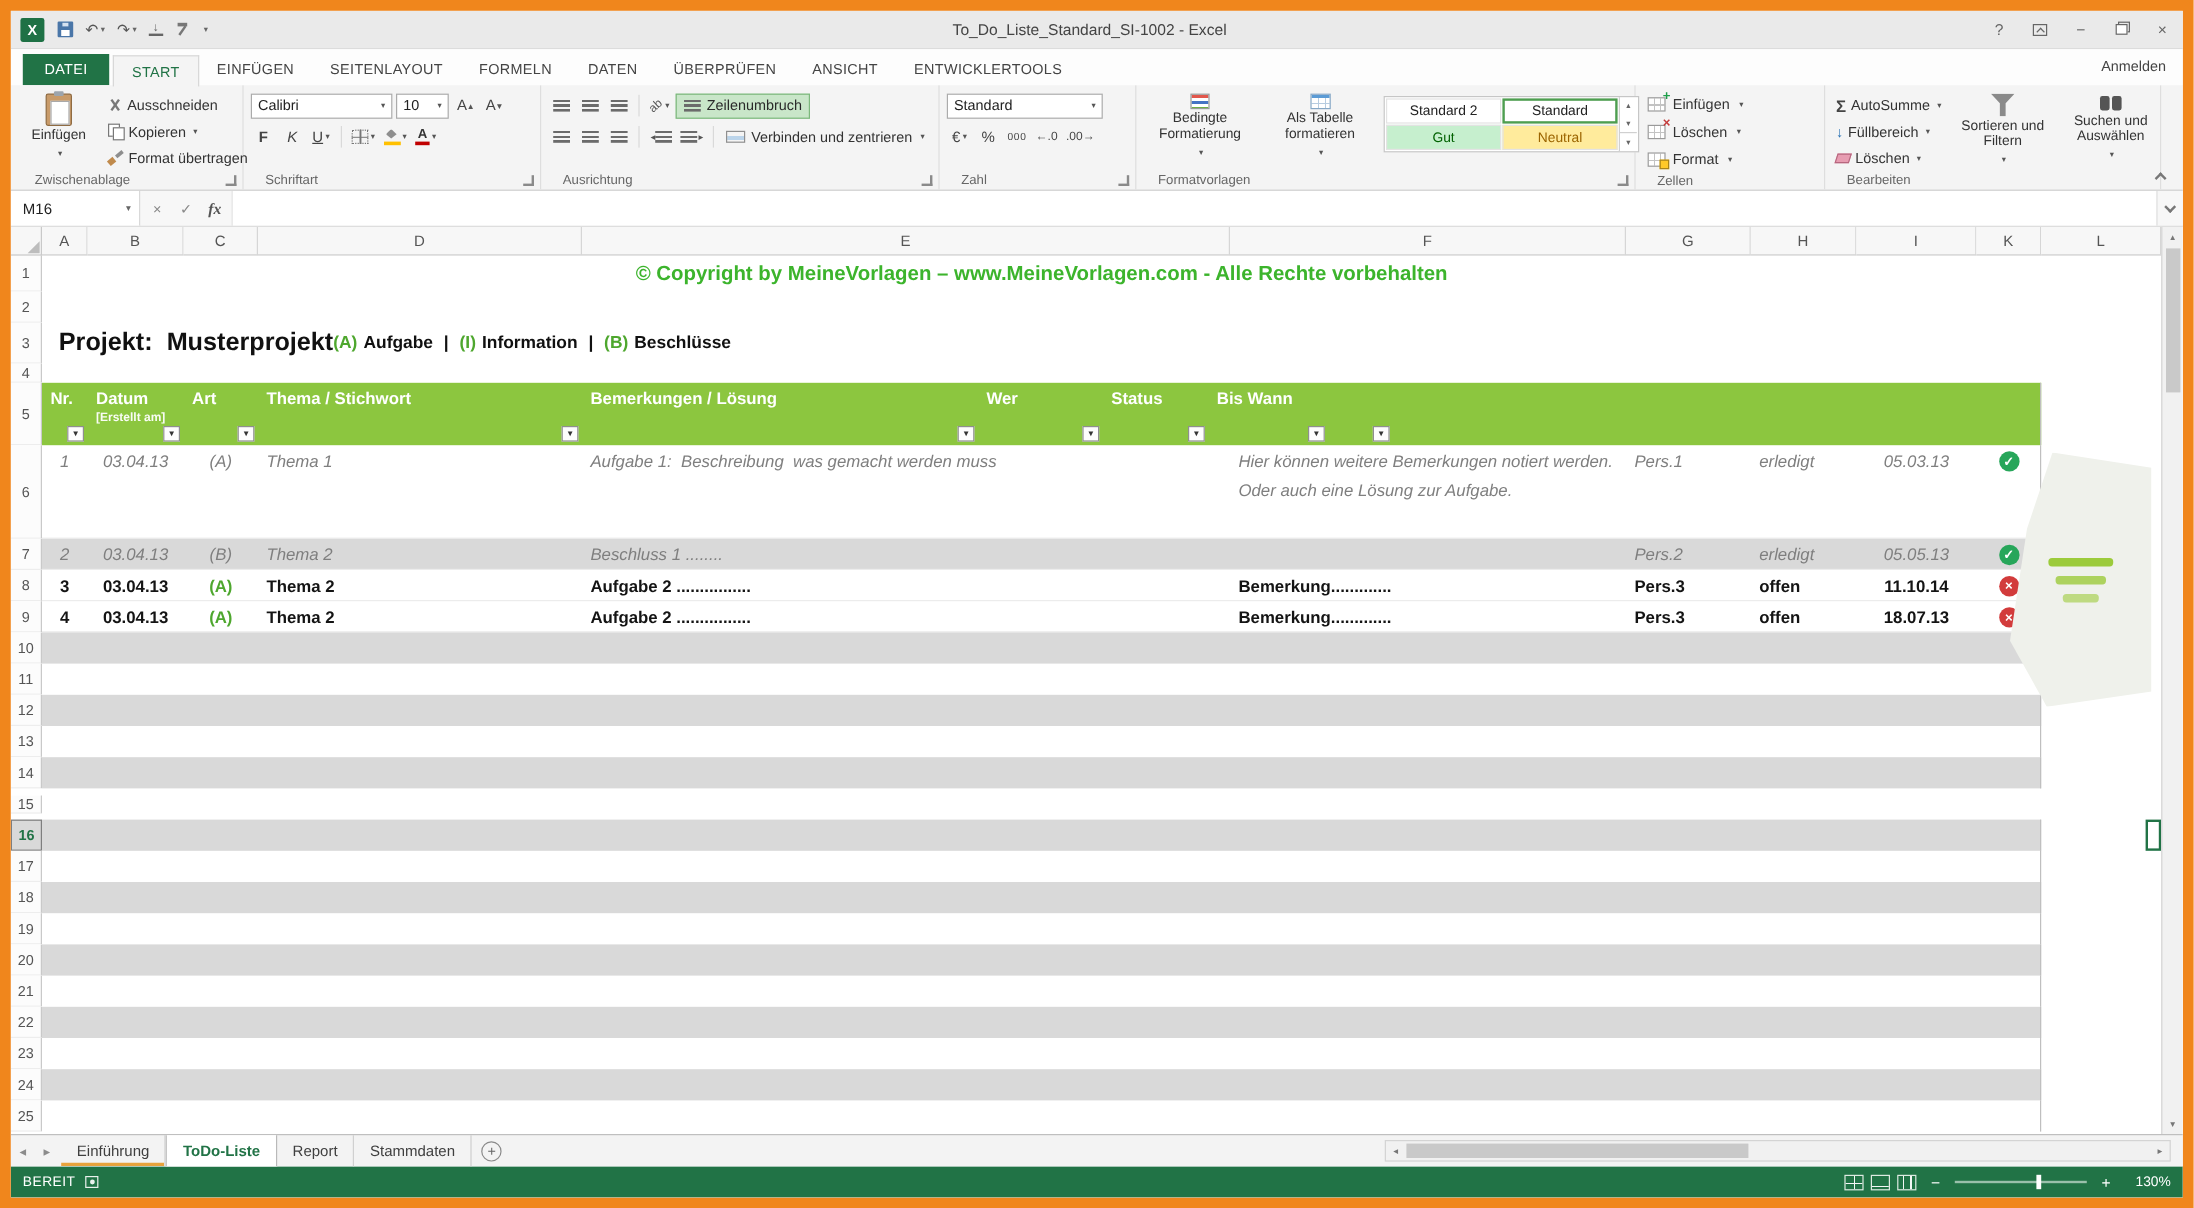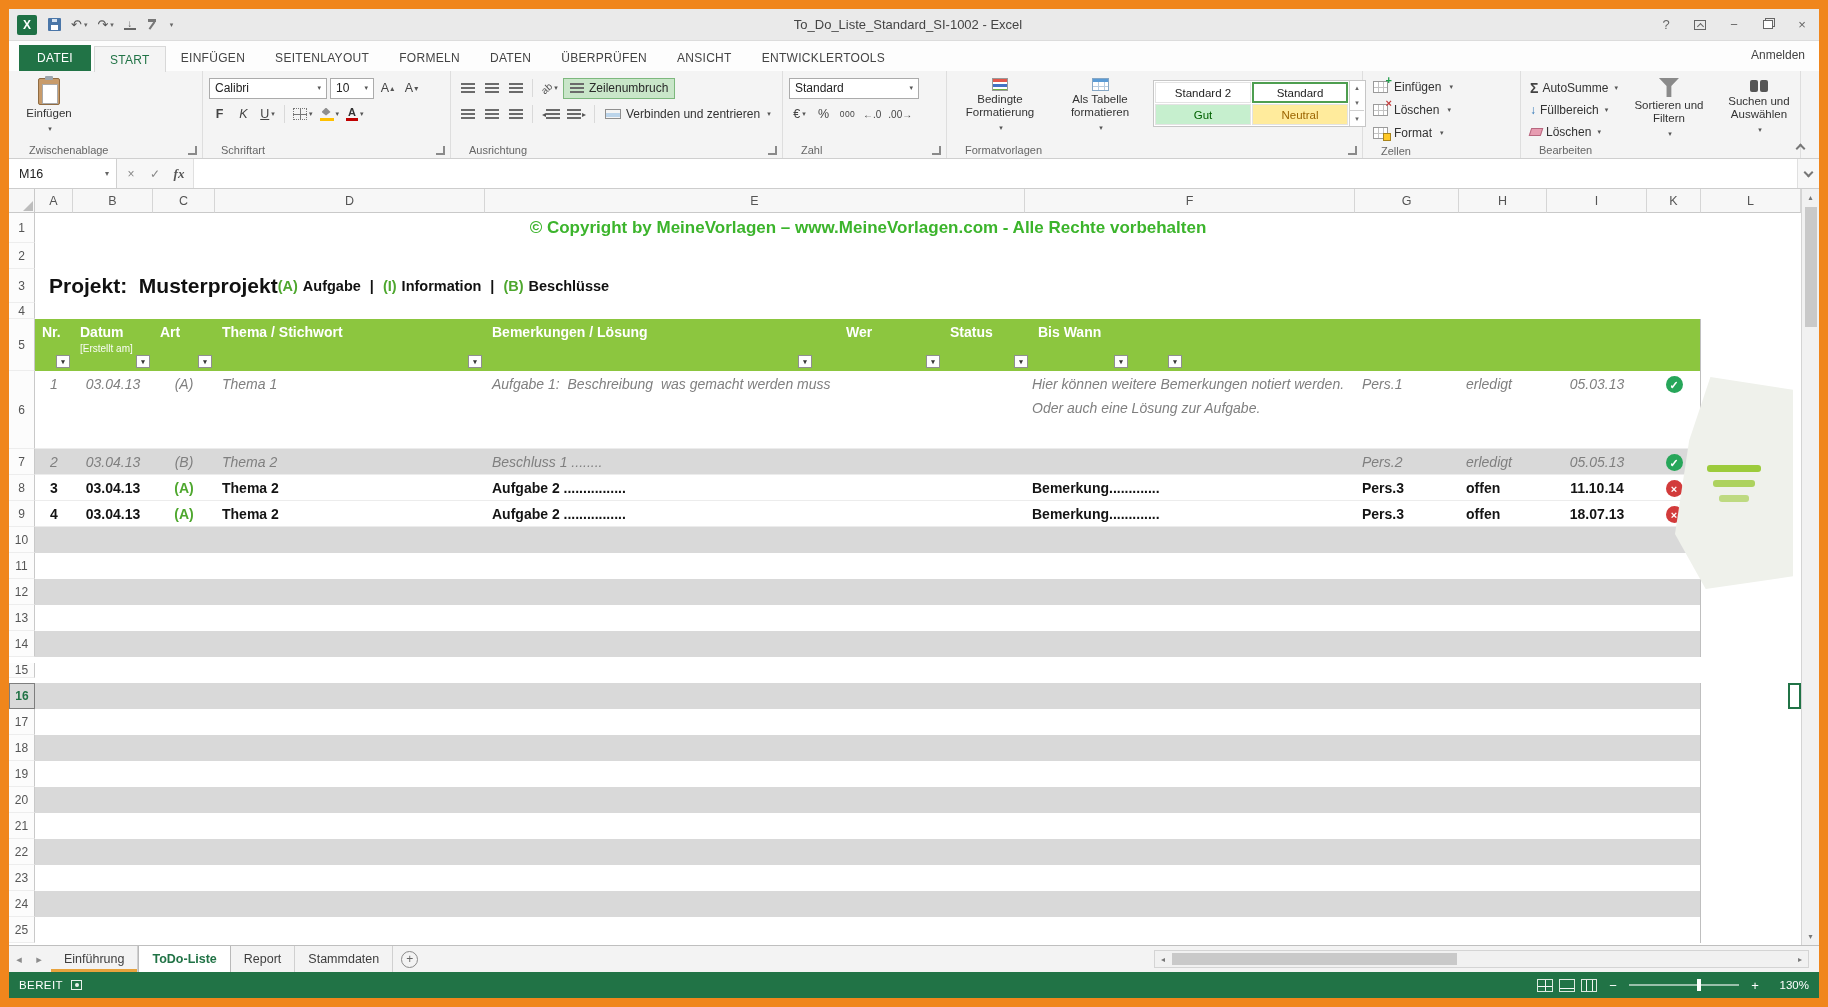--- a/index.html
+++ b/index.html
@@ -137,21 +137,21 @@
   .shaded{background:#D9D9D9}
   .band-r1{align-items:center;justify-content:center}
   .copyright{width:100%;text-align:center;font-size:17px;font-weight:700;color:#3CB42C}
   .band-r3{align-items:center;justify-content:flex-start}
   .project{font-size:21px;font-weight:700;color:#111;padding-left:14px;white-space:pre}
   .legend{display:flex;align-items:center;font-size:14.5px;font-weight:700;padding-right:10px;color:#111}
   .legend-code{color:#4EA72E;margin-right:5px}
   .legend-sep{margin:0 9px}
   .thead{background:#8CC63F}
   .hcell{position:relative;color:#fff;font-weight:700;font-size:14px;padding:5px 2px 0 7px;line-height:16px;flex-shrink:0}
-  .hsub{display:block;font-size:10px;font-weight:400;opacity:.95;margin-top:1px}
+  .hsub{display:block;font-size:10px;font-weight:700;opacity:.95;margin-top:1px}
   .filterbtn{position:absolute;right:3px;bottom:3px;width:14px;height:13px;background:#FDFDFD;border:1px solid #8F8F8F;display:flex;align-items:center;justify-content:center}
   .fbarrow{font-size:7px;color:#333;line-height:1}
   .trow{font-size:14px;border-bottom:1px solid #ECECEC}
   .tcell{padding:1px 4px 0 7px;display:flex;align-items:flex-start;overflow:hidden;line-height:24px;flex-shrink:0}
   .tc-center{justify-content:center;padding-left:2px;padding-right:2px;text-align:center}
   .r-done{color:#7F7F7F;font-style:italic}
   .r-open{color:#141414;font-weight:600}
   .art-green{color:#4EA72E;font-weight:700;font-style:normal}
   .tval{white-space:nowrap}
   .wrapval{white-space:pre-wrap}
@@ -257,20 +257,35 @@
 
   <div class="ribbon">
 
     <div class="rgroup rg-clip">
       <div class="rbody">
         <div class="bigbtn">
           <span class="ic-clipboard"></span>
           <span>Einfügen</span>
           <span class="dd">▾</span>
         </div>
+        <div class="smallcol">
+          <div class="smallbtn">
+              <span class="ic-scissors"></span>
+              <span>Ausschneiden</span>
+            </div>
+          <div class="smallbtn">
+              <span class="ic-copy"></span>
+              <span>Kopieren</span>
+              <span class="dd">▾</span>
+            </div>
+          <div class="smallbtn">
+              <span class="ic-brush"></span>
+              <span>Format übertragen</span>
+            </div>
+        </div>
       </div>
       <div class="rlabel">
           <span>Zwischenablage</span>
           <span class="launcher"></span>
         </div>
     </div>
 
     <div class="rgroup rg-font">
       <div class="rbody col">
         <div class="rrow">
@@ -572,21 +587,21 @@
                 </span></div>
               <div class="hcell" style="width: 62px;"><span class="hlabel">Art</span><span class="filterbtn">
                   <span class="fbarrow">▾</span>
                 </span></div>
               <div class="hcell" style="width: 270px;"><span class="hlabel">Thema / Stichwort</span><span class="filterbtn">
                   <span class="fbarrow">▾</span>
                 </span></div>
               <div class="hcell" style="width: 330px;"><span class="hlabel">Bemerkungen / Lösung</span><span class="filterbtn">
                   <span class="fbarrow">▾</span>
                 </span></div>
-              <div class="hcell" style="width: 104px; margin-left: 24px;"><span class="hlabel">Wer</span><span class="filterbtn">
+              <div class="hcell" style="width: 104px;"><span class="hlabel">Wer</span><span class="filterbtn">
                   <span class="fbarrow">▾</span>
                 </span></div>
               <div class="hcell" style="width: 88px;"><span class="hlabel">Status</span><span class="filterbtn">
                   <span class="fbarrow">▾</span>
                 </span></div>
               <div class="hcell" style="width: 100px;"><span class="hlabel">Bis Wann</span><span class="filterbtn">
                   <span class="fbarrow">▾</span>
                 </span></div>
               <div class="hcell" style="width: 54px;">
                 <span class="filterbtn">

